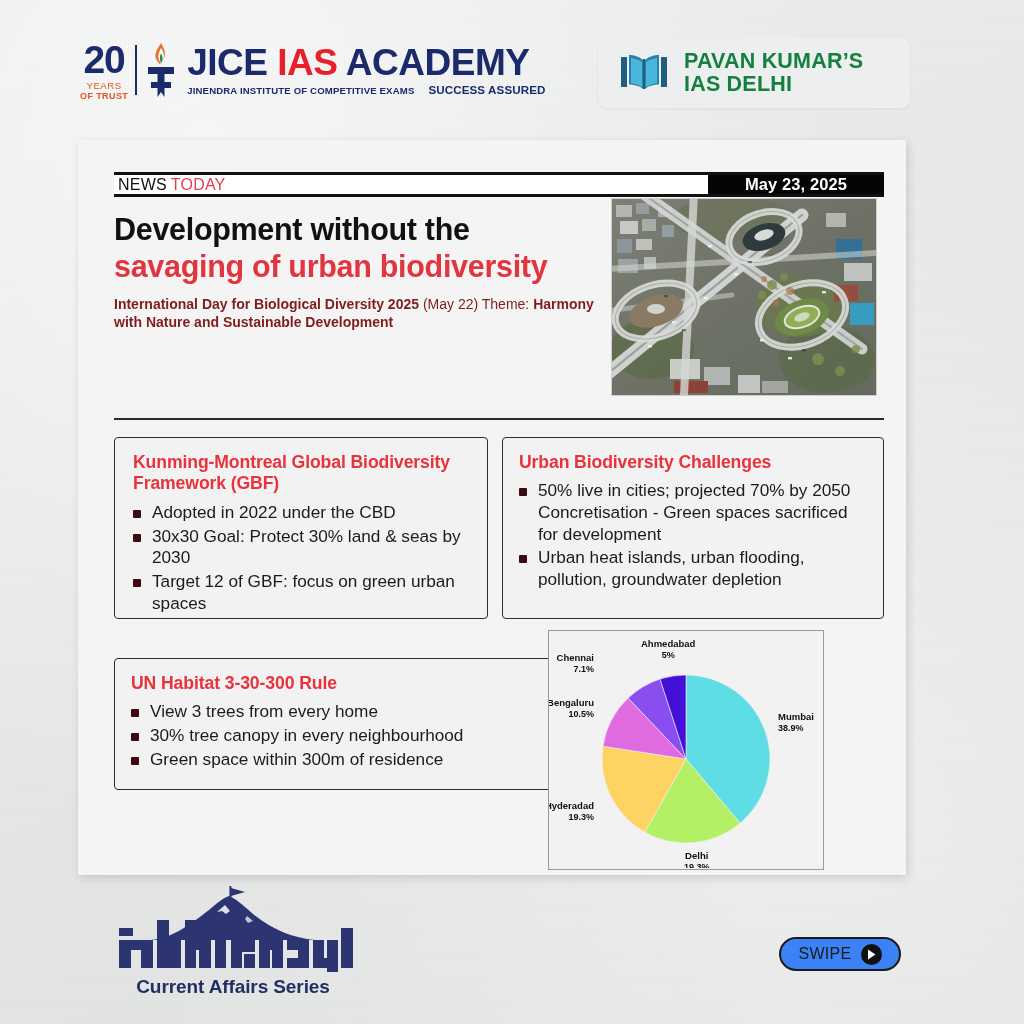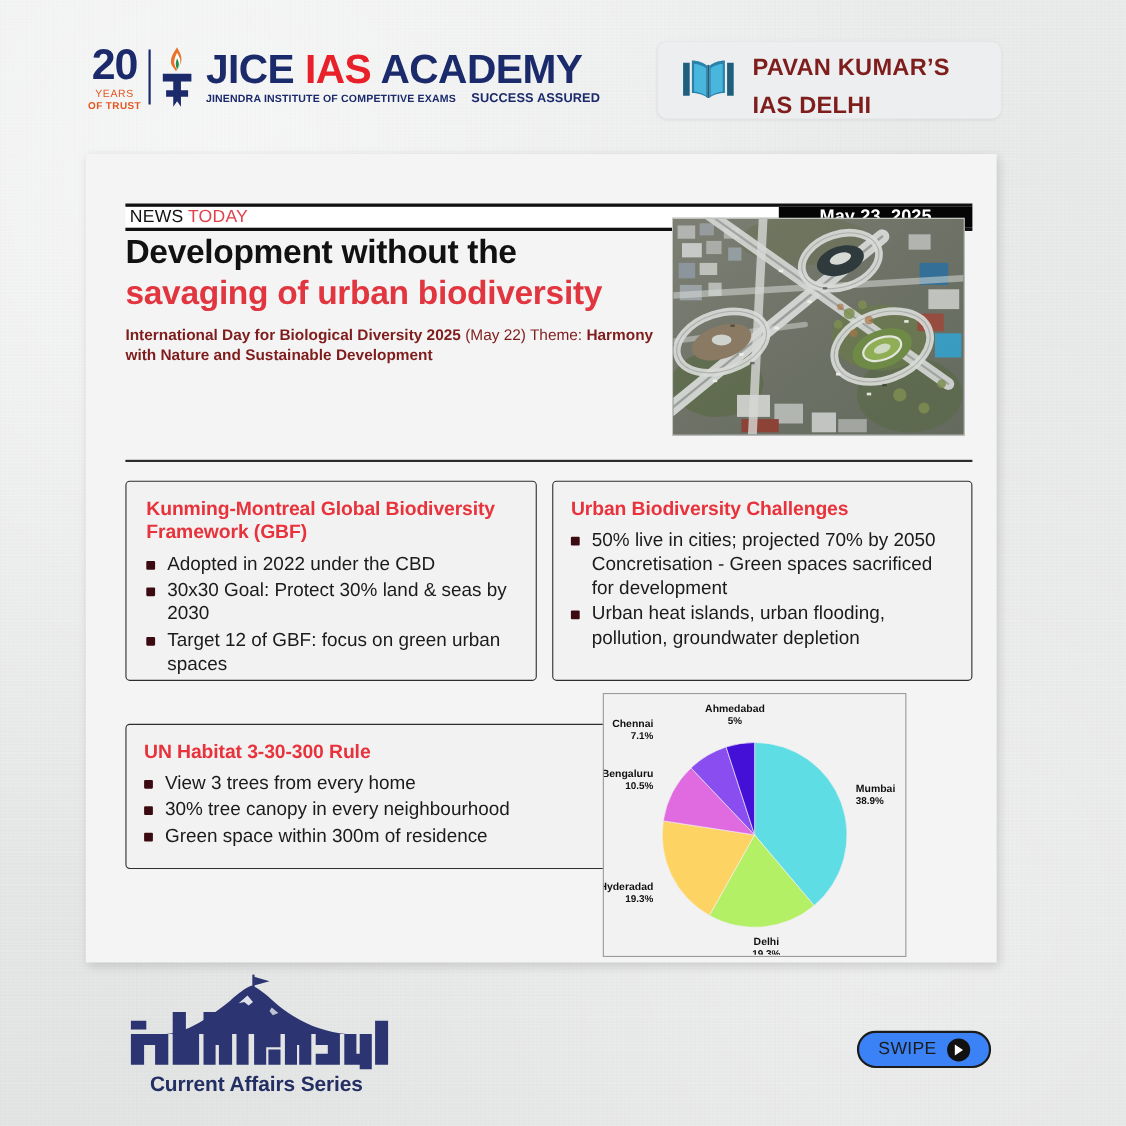--- a/index.html
+++ b/index.html
@@ -30,28 +30,28 @@
   .jice-main{font-size:37px;font-weight:bold;color:#1b2a6b;letter-spacing:-.5px;line-height:1;}
   .jice-main .red{color:#e8202a;}
   .jice-sub{display:flex;align-items:baseline;gap:14px;margin-top:2px;}
   .jice-sub .s1{font-size:9.6px;font-weight:bold;color:#1b2a6b;letter-spacing:.15px;}
   .jice-sub .s2{font-size:11.6px;font-weight:bold;color:#1b2a6b;letter-spacing:.1px;}
 
   .pavan-badge{position:absolute;left:598px;top:38px;width:312px;height:70px;
     background:#eceeef;border-radius:9px;display:flex;align-items:center;gap:14px;padding:0 20px;
     box-shadow:0 1px 3px rgba(0,0,0,.07);}
   .pavan-text{display:flex;flex-direction:column;line-height:1.08;}
-  .pavan-text span{font-size:21.5px;font-weight:bold;color:#7f1d1d;letter-spacing:.2px;margin-top:12px;}
+  .pavan-text span{font-size:21.5px;font-weight:bold;color:#15803d;letter-spacing:.2px;}
 
   
   .panel{position:absolute;left:78px;top:140px;width:828px;height:735px;background:#f4f4f4;
     box-shadow:2px 3px 9px rgba(0,0,0,.14);}
   .panel-inner{position:absolute;inset:0;}
 
-  .newsbar{position:absolute;left:36px;top:45px;width:770px;height:25px;
+  .newsbar{position:absolute;left:36px;top:32px;width:770px;height:25px;
     border-top:3.5px solid #111;border-bottom:3.5px solid #111;background:#fff;display:flex;}
   .newsbar-left{flex:1;display:flex;align-items:center;padding-left:4px;gap:4px;}
   .nb-news{font-size:16px;color:#111;letter-spacing:.2px;}
   .nb-today{font-size:16px;color:#e2404a;letter-spacing:.2px;}
   .newsbar-right{width:176px;background:#050505;display:flex;align-items:center;justify-content:center;}
   .nb-date{font-size:16.5px;font-weight:bold;color:#fff;letter-spacing:.1px;}
 
   .headline{position:absolute;left:36px;top:72px;width:505px;}
   .h1a{font-size:30.5px;font-weight:bold;color:#111;letter-spacing:-.3px;line-height:1.16;}
   .h1b{font-size:30.5px;font-weight:bold;color:#e13640;letter-spacing:-.3px;line-height:1.25;}

